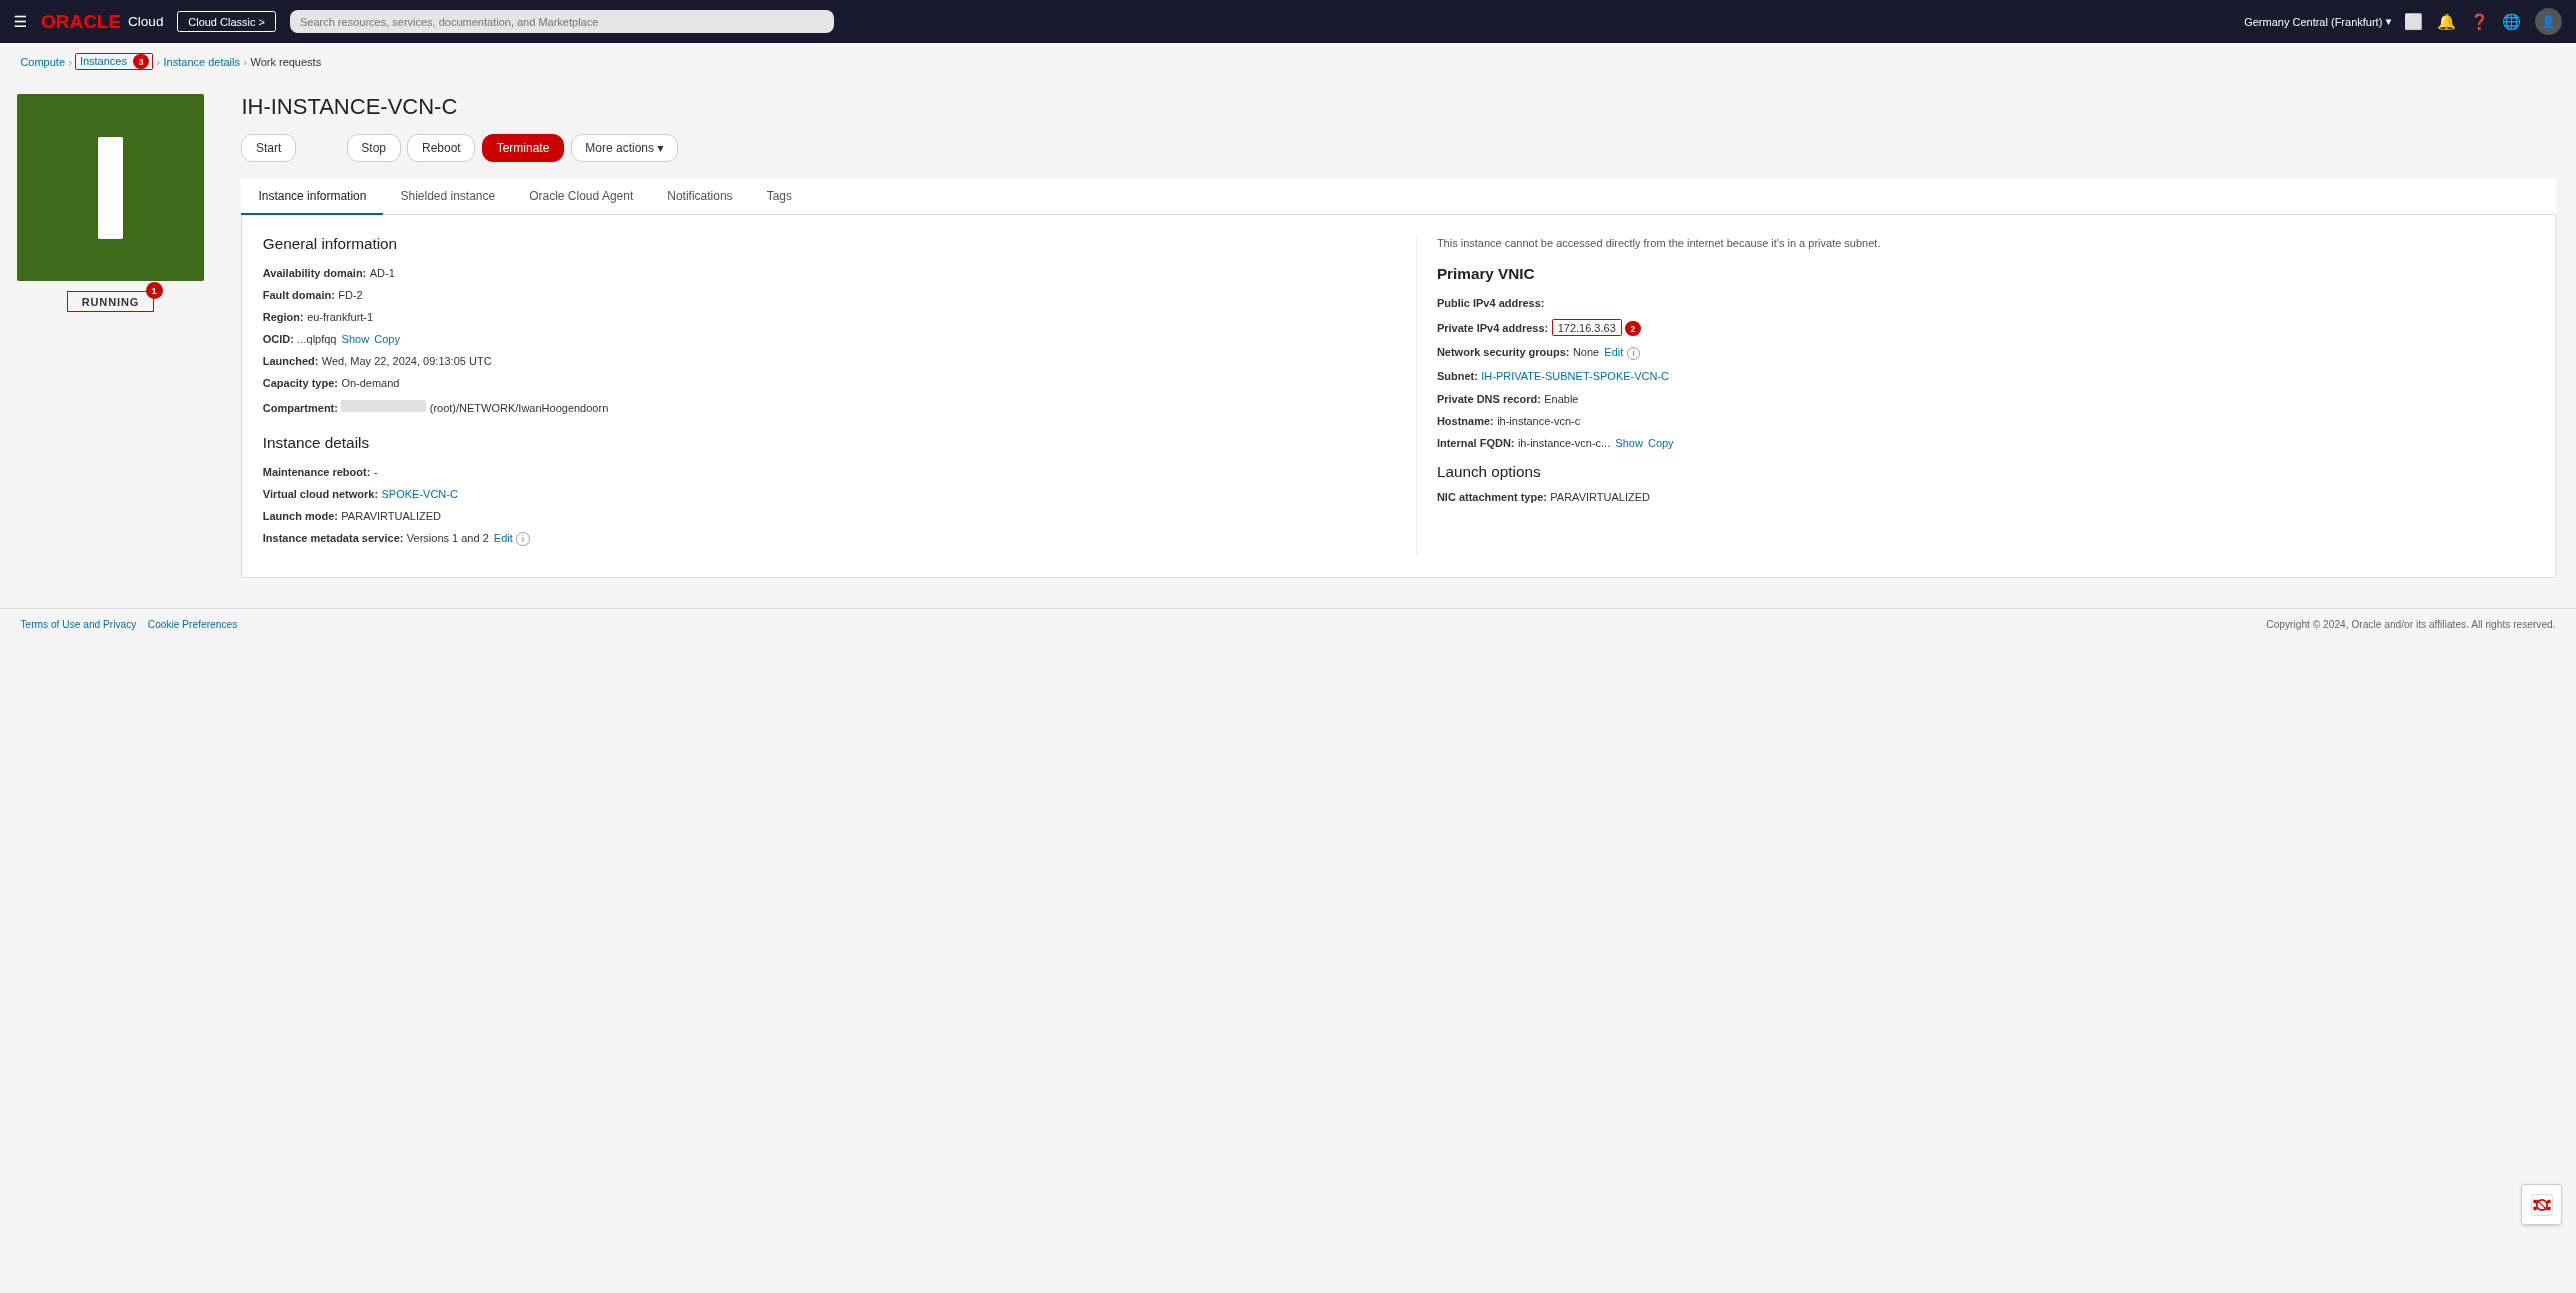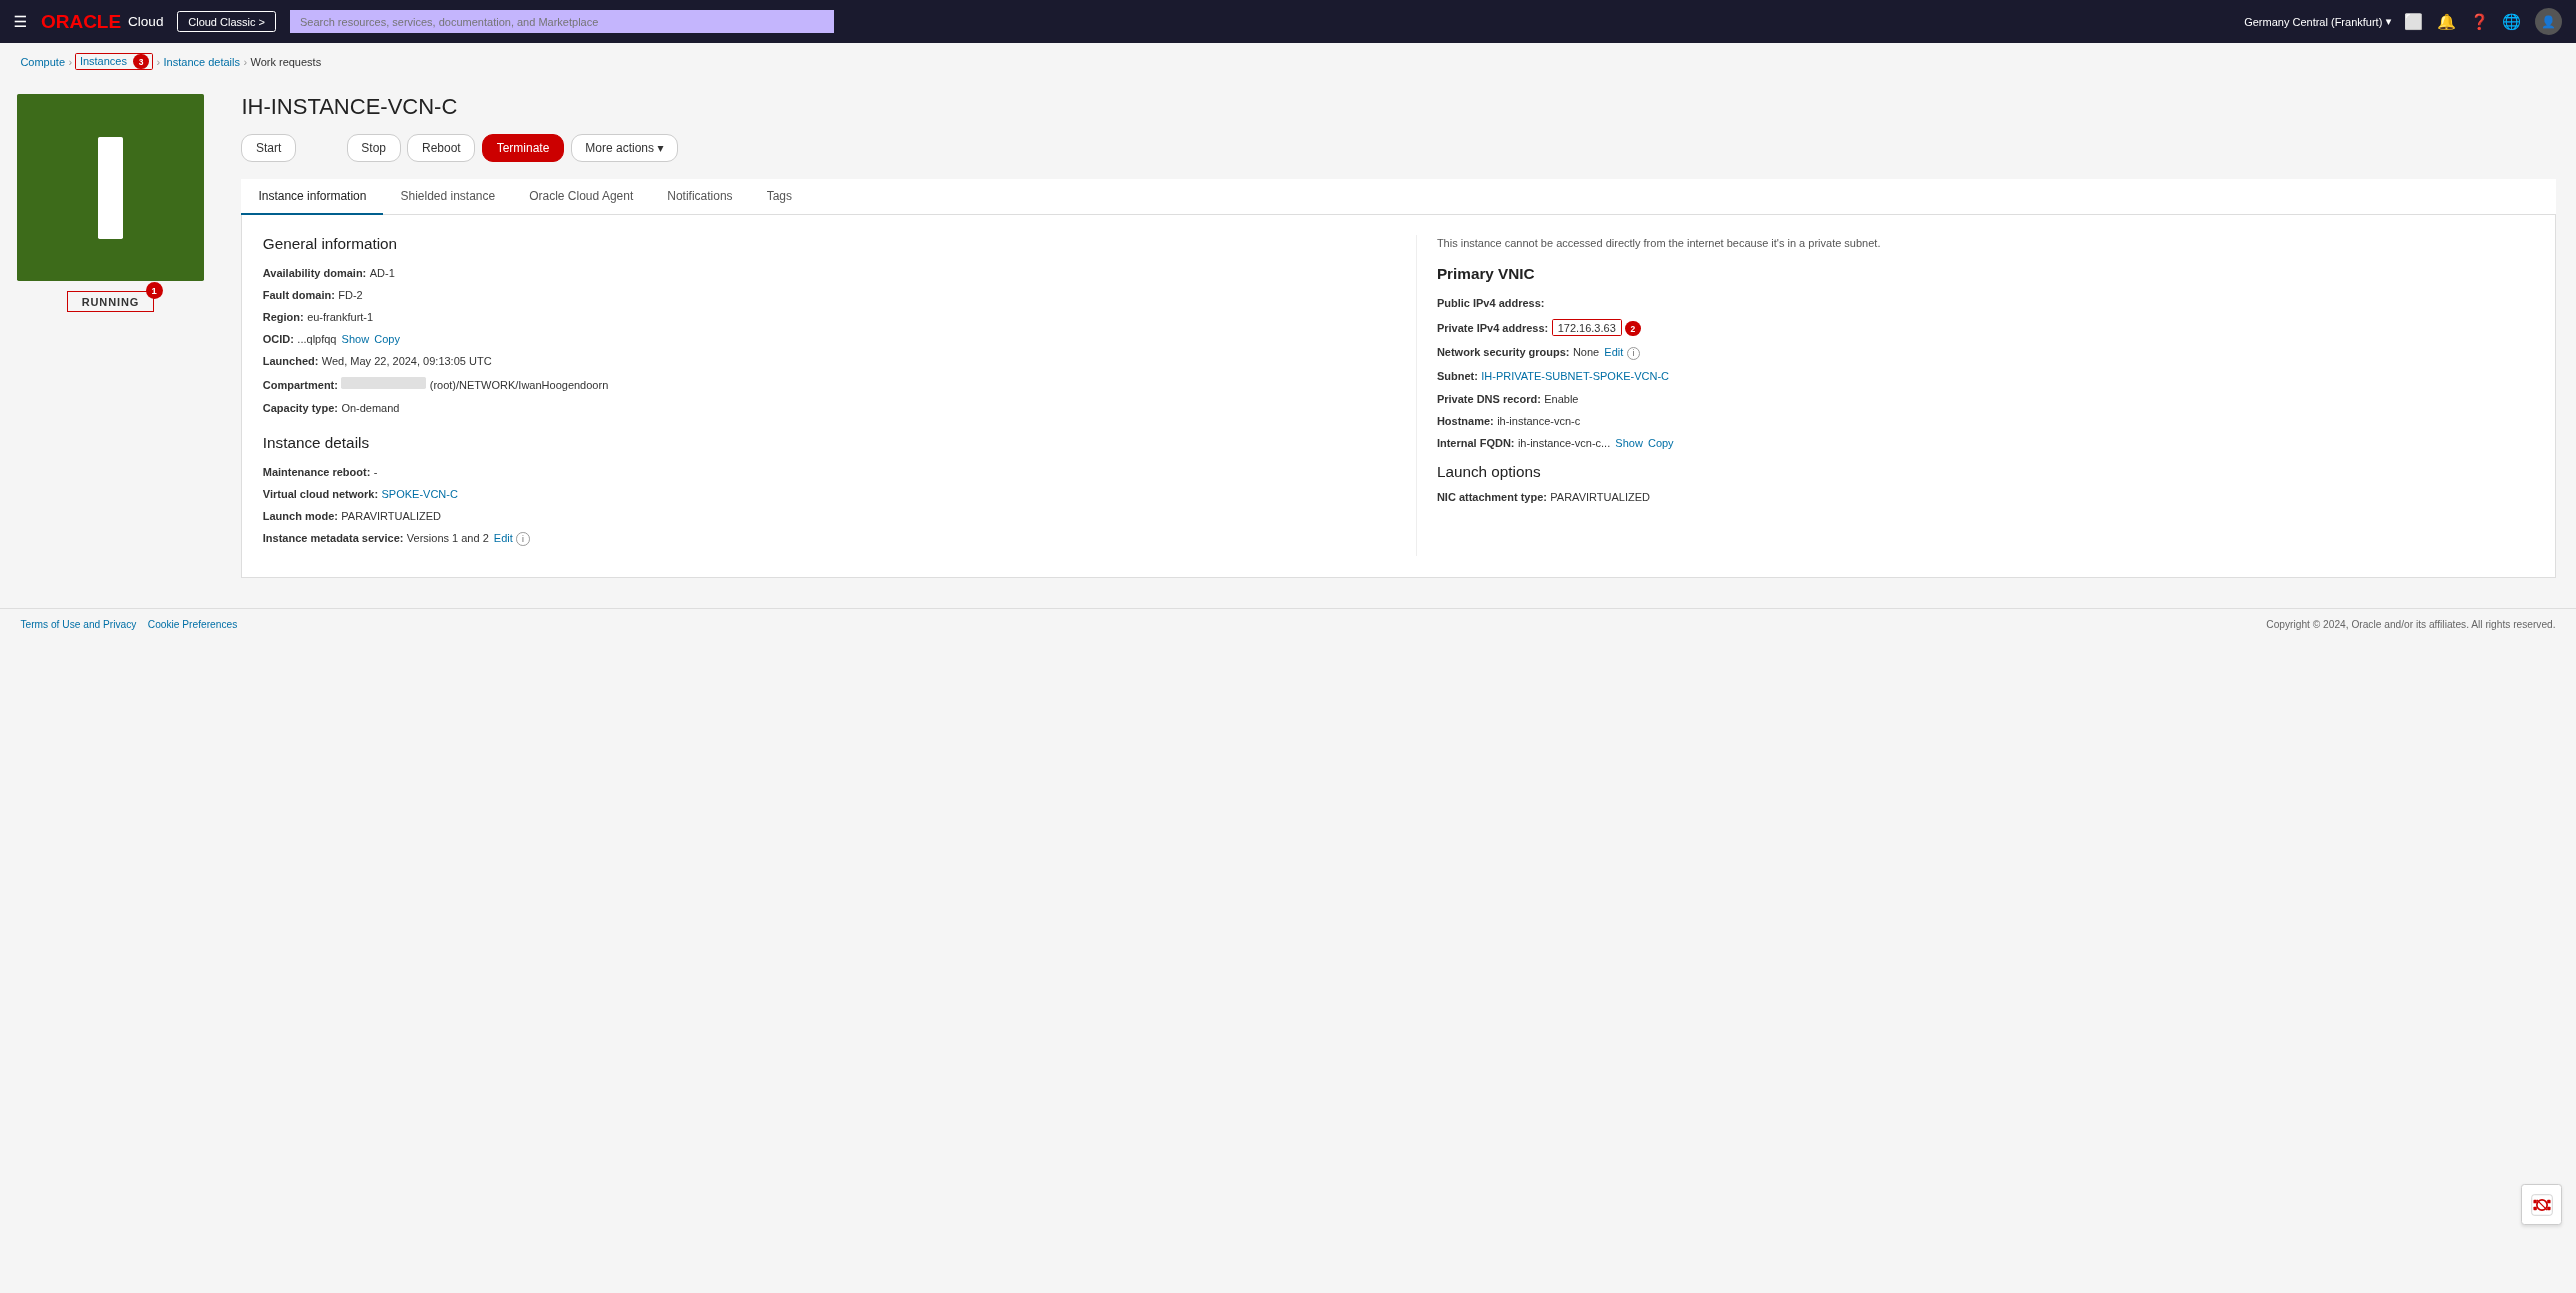--- a/index.html
+++ b/index.html
@@ -24,23 +24,23 @@
       background: transparent;
       padding: 3.4px 10.2px;
       border-radius: 2.6px;
       font-size: 11px;
       cursor: pointer;
       white-space: nowrap;
     }
     .topnav-search {
       flex: 1;
       max-width: 544px;
-      background: #c4b5fd;
+      background: #e5e5e5;
       border: none;
-      border-radius: 0;
+      border-radius: 8px;
       padding: 5.1px 10.2px;
       font-size: 11px;
       color: #555;
       outline: none;
     }
     .topnav-right {
       margin-left: auto;
       display: flex;
       align-items: center;
       gap: 13.6px;
@@ -435,27 +435,27 @@
           <span class="info-label">OCID:</span>
           <span class="info-value">...qlpfqq</span>
           <a class="info-link" style="margin-left:5.1px;">Show</a>
           <a class="info-link" style="margin-left:5.1px;">Copy</a>
         </div>
         <div class="info-row">
           <span class="info-label">Launched:</span>
           <span class="info-value">Wed, May 22, 2024, 09:13:05 UTC</span>
         </div>
         <div class="info-row">
+          <span class="info-label">Capacity type:</span>
+          <span class="info-value">On-demand</span>
+        </div>
+        <div class="info-row">
           <span class="info-label">Compartment:</span>
           <span class="compartment-bar"></span>
           <span class="info-value">(root)/NETWORK/IwanHoogendoorn</span>
-        </div>
-        <div class="info-row">
-          <span class="info-label">Capacity type:</span>
-          <span class="info-value">On-demand</span>
         </div>
 
         <div class="section-title" style="margin-top:20.4px;">Instance details</div>
 
         <div class="info-row">
           <span class="info-label">Maintenance reboot:</span>
           <span class="info-value">-</span>
         </div>
         <div class="info-row">
           <span class="info-label">Virtual cloud network:</span>

